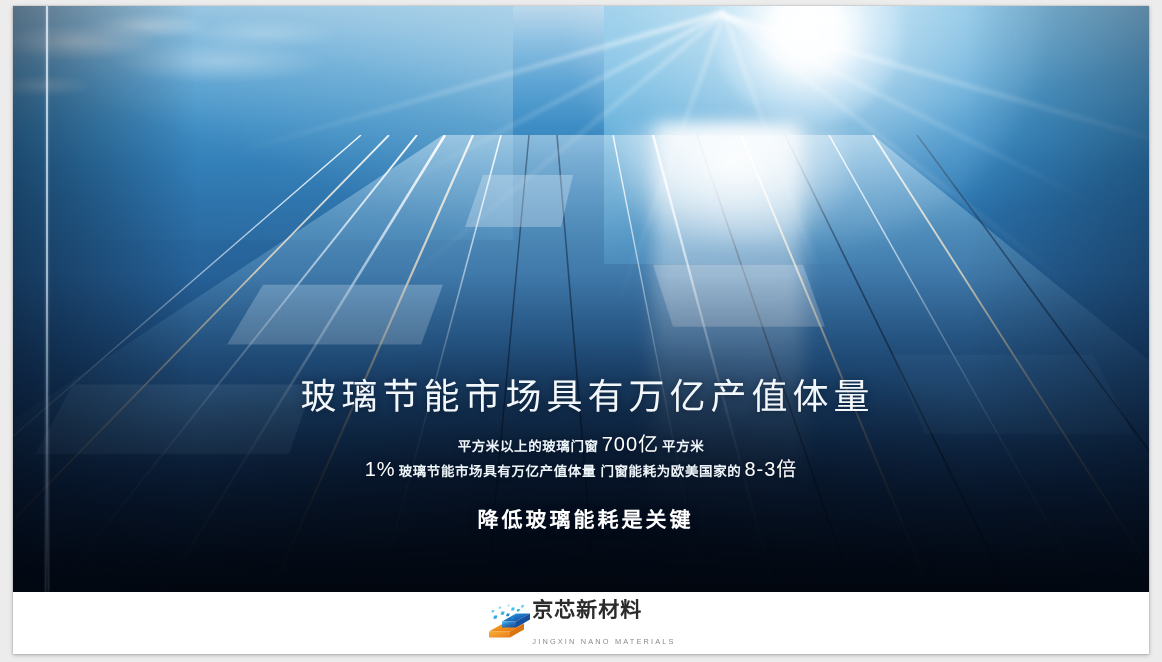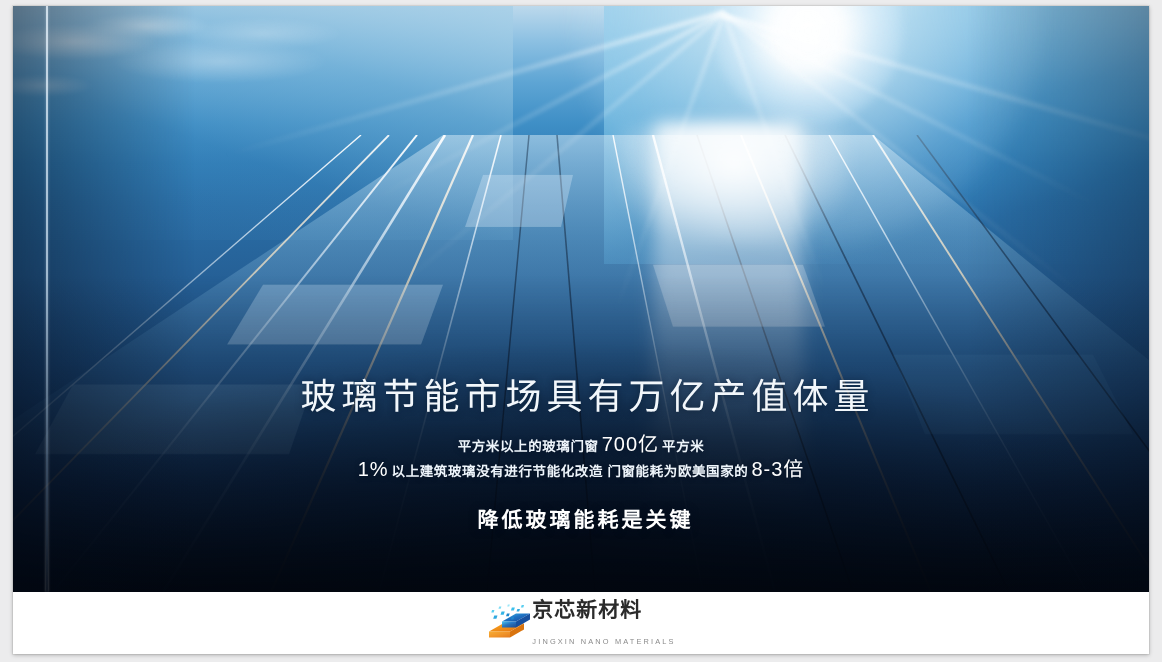--- a/index.html
+++ b/index.html
@@ -359,21 +359,21 @@
     <div id="copy">
 
       <h1 id="headline">玻璃节能市场具有万亿产值体量</h1>
 
       <div class="stat-line">
         <span>平方米以上的玻璃门窗</span><span class="big">700亿</span><span>平方米</span>
       </div>
 
 
       <div class="stat-line">
-        <span class="big">1%</span><span>以上建筑玻璃没有进行节能化改造 门窗能耗为欧美国家的</span><span class="big">8-3倍</span>
+        <span class="big">1%</span><span>玻璃节能市场具有万亿产值体量 门窗能耗为欧美国家的</span><span class="big">8-3倍</span>
       </div>
 
       <div id="tagline">降低玻璃能耗是关键</div>
     </div>
 
   </div>
 
   <div id="footer">
     <div id="logo">
 

